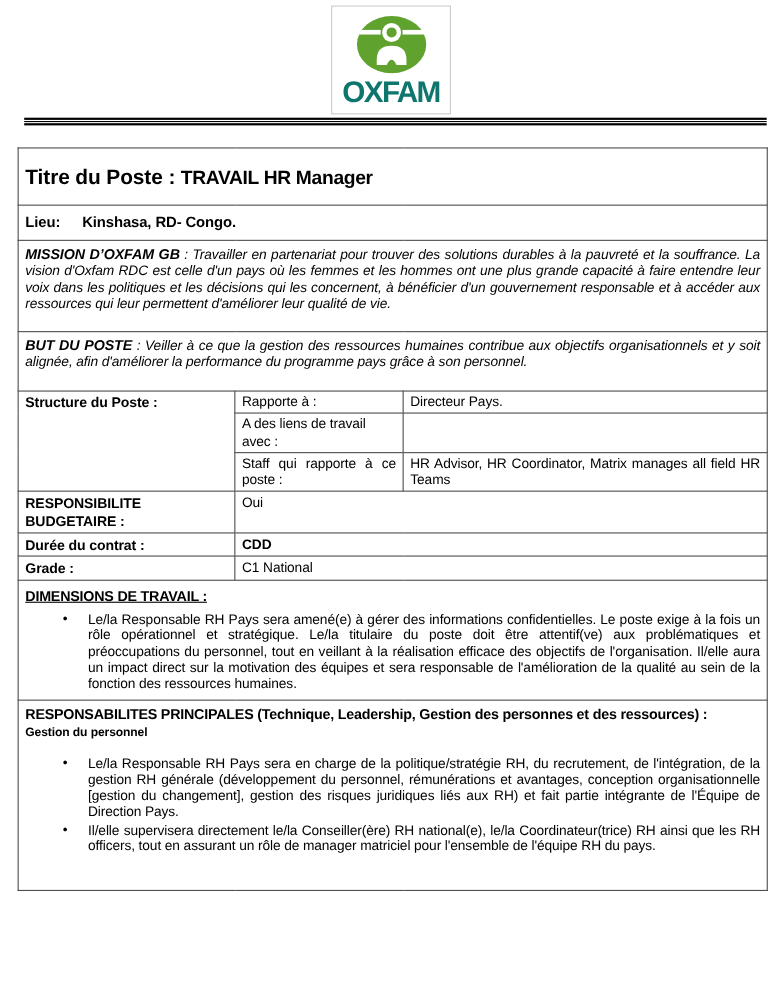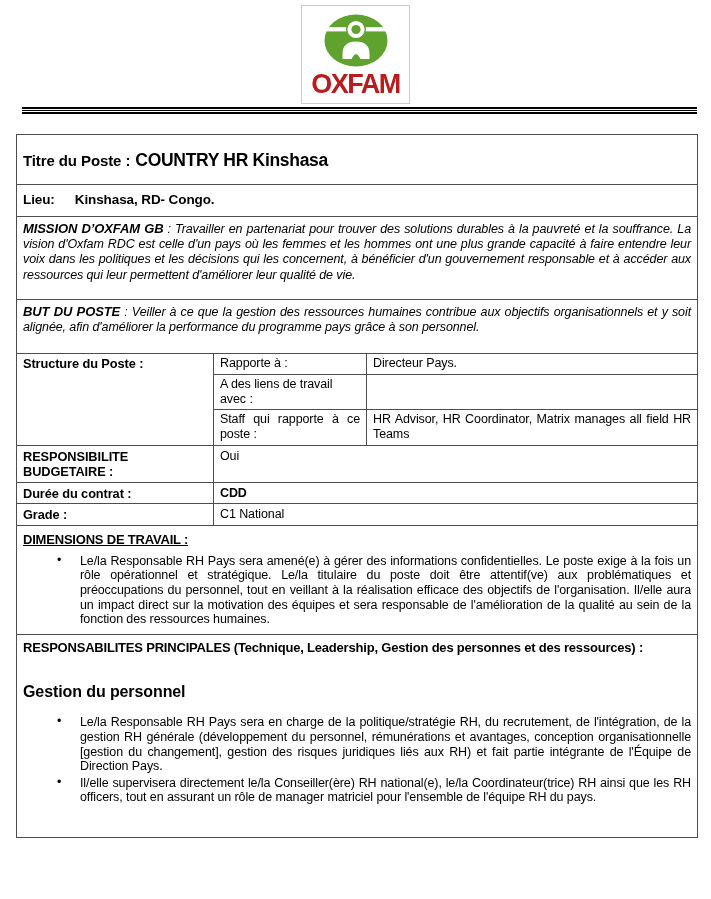--- a/index.html
+++ b/index.html
@@ -10,21 +10,21 @@
   }
   .page { position: relative; width: 711px; height: 899px; }
 
   
   .logo-box {
     width: 107px; margin: 5px auto 0; border: 1px solid #cccccc;
     text-align: center; padding: 8px 0 5px;
   }
   .logo-icon svg { display: block; margin: 0 auto; }
   .logo-word {
-    color: #b91c1c; font-weight: bold; font-size: 27px; line-height: 1;
+    color: #0f766e; font-weight: bold; font-size: 27px; line-height: 1;
     letter-spacing: -1.5px; margin-top: 4px;
     font-family: "Liberation Sans", sans-serif;
   }
 
   
   .program-line {
     margin: 5px 0 0 22px; font-size: 15px; font-weight: bold; font-style: italic;
     letter-spacing: -0.2px;
   }
   .divider {
@@ -49,21 +49,21 @@
     border-collapse: collapse; table-layout: fixed;
     font-size: 12.5px; line-height: 1.22; letter-spacing: -0.1px;
     border: 1.5px solid #1a1a1a;
   }
   table.job td { border: 1px solid #4d4d4d; padding: 2px 6px; vertical-align: top; }
   .b { font-weight: bold; }
   .just { text-align: justify; }
   p.cellp { margin: 0; font-style: italic; }
 
   tr.r-titre td { padding: 15px 6px 13px; }
-  .titre-label { font-size: 15px; font-weight: bold; }
+  .titre-label { font-size: 19px; font-weight: bold; }
   .titre-value { font-size: 17.5px; font-weight: bold; margin-left: 5px; letter-spacing: -0.3px; }
 
   tr.r-lieu td { padding: 7px 6px; }
   .lieu-label { font-size: 13.5px; font-weight: bold; }
   .lieu-value { font-size: 13.5px; font-weight: bold; margin-left: 20px; }
 
   tr.r-mission td { padding: 4px 6px 16px; }
   tr.r-but td { padding: 4px 6px 18px; }
   .para-label { font-weight: bold; font-size: 13px; }
 
@@ -72,21 +72,21 @@
   td.struct-key-tall { padding: 3px 6px; }
 
   tr.r-info td { padding: 3px 6px 2px; }
   .info-label { font-weight: bold; font-size: 12.8px; }
 
   tr.r-dims td { padding: 6px 6px 5px; }
   .dims-heading { font-weight: bold; font-size: 13px; text-decoration: underline; letter-spacing: -0.2px; }
 
   tr.r-resp td { padding: 5px 6px 30px; }
   .resp-heading { font-weight: bold; font-size: 13px; letter-spacing: -0.2px; }
-  .resp-sub { font-weight: bold; font-size: 16px; margin-top: 26px; }
+  .resp-sub { font-weight: bold; font-size: 11px; margin-top: 2px; }
 
   ul.bullets { list-style: none; margin: 6px 0 0; padding: 0; }
   ul.bullets li {
     position: relative; padding-left: 57px; margin: 0 0 2px;
     text-align: justify; line-height: 1.17;
   }
   ul.bullets li::before { content: "\2022"; position: absolute; left: 34px; top: -1px; }
   ul.bullets.resp-list { margin-top: 14px; }
 </style>
 </head>
@@ -115,21 +115,21 @@
   <table class="job">
     <colgroup>
       <col style="width:197px">
         <col style="width:153px">
         <col style="width:331px">
     </colgroup>
 
     <tbody>
         <tr class="r-titre">
       <td colspan="3">
-        <span class="titre-label">Titre du Poste :</span><span class="titre-value">COUNTRY HR Kinshasa</span>
+        <span class="titre-label">Titre du Poste :</span><span class="titre-value">TRAVAIL HR Manager</span>
       </td>
     </tr>
 
     <tr class="r-lieu">
       <td colspan="3">
         <span class="lieu-label">Lieu:</span><span class="lieu-value">Kinshasa, RD- Congo.</span>
       </td>
     </tr>
 
     <tr class="r-mission">

